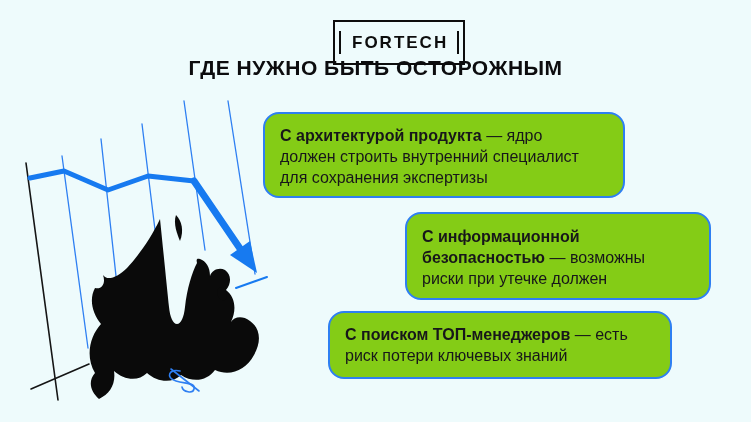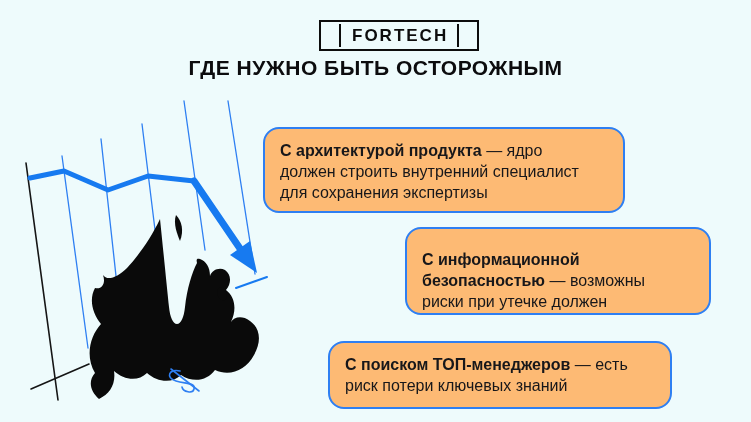--- a/index.html
+++ b/index.html
@@ -6,55 +6,54 @@
   html, body { width: 751px; height: 422px; }
   body {
     position: relative;
     width: 751px; height: 422px;
     background: #eefbfc;
     font-family: "Liberation Sans", sans-serif;
     color: #121214;
     overflow: hidden;
   }
   .logo-box {
-    position: absolute; left: 319px; top: 20px; height: 31px;
+    position: absolute; left: 333px; top: 20px; height: 45px;
     border: 2.5px solid #0d0d0d;
     display: flex; align-items: center; justify-content: center;
-    background: transparent; padding: 0 18px;
+    background: transparent; padding: 0 4px;
   }
   .logo-text {
     font-size: 17px; font-weight: 700; letter-spacing: 2px;
     color: #0d0d0d; line-height: 1;
     border-left: 2px solid #0d0d0d; border-right: 2px solid #0d0d0d;
     padding: 3px 9px 3px 11px;
   }
   .page-title {
     position: absolute; top: 56px; left: 0; width: 100%;
     text-align: center;
     font-size: 21px; font-weight: 800; letter-spacing: 0.5px;
     color: #0c0c0e; white-space: nowrap;
   }
   .illustration {
     position: absolute; left: 0; top: 0; width: 751px; height: 422px;
   }
   .bubble {
     position: absolute;
-    background: #fdba74;
+    background: #84cc16;
     border: 2px solid #2e7ff2;
     border-radius: 16px;
     padding: 11px 15px;
     font-size: 16px; line-height: 1.32;
     color: #17171a;
-    margin-top: 15px;
   }
   .bubble p { white-space: pre-line; }
   .bubble strong { font-weight: 700; white-space: pre-line; }
   .bubble-1 { left: 263px; top: 112px; width: 362px; height: 86px; }
-  .bubble-2 { left: 405px; top: 212px; width: 306px; height: 88px; padding-top: 20px; }
-  .bubble-3 { left: 328px; top: 326px; width: 344px; height: 68px; }
+  .bubble-2 { left: 405px; top: 212px; width: 306px; height: 88px; padding-top: 12px; }
+  .bubble-3 { left: 328px; top: 311px; width: 344px; height: 68px; }
 </style>
 </head>
 <body>
 
 <svg class="illustration" viewBox="0 0 751 422" aria-hidden="true">
 
   <g stroke="#151515" stroke-width="1.6" stroke-linecap="round">
     <line x1="26" y1="163" x2="58" y2="400"></line>
     <line x1="31" y1="389" x2="89" y2="364"></line>
   </g>

